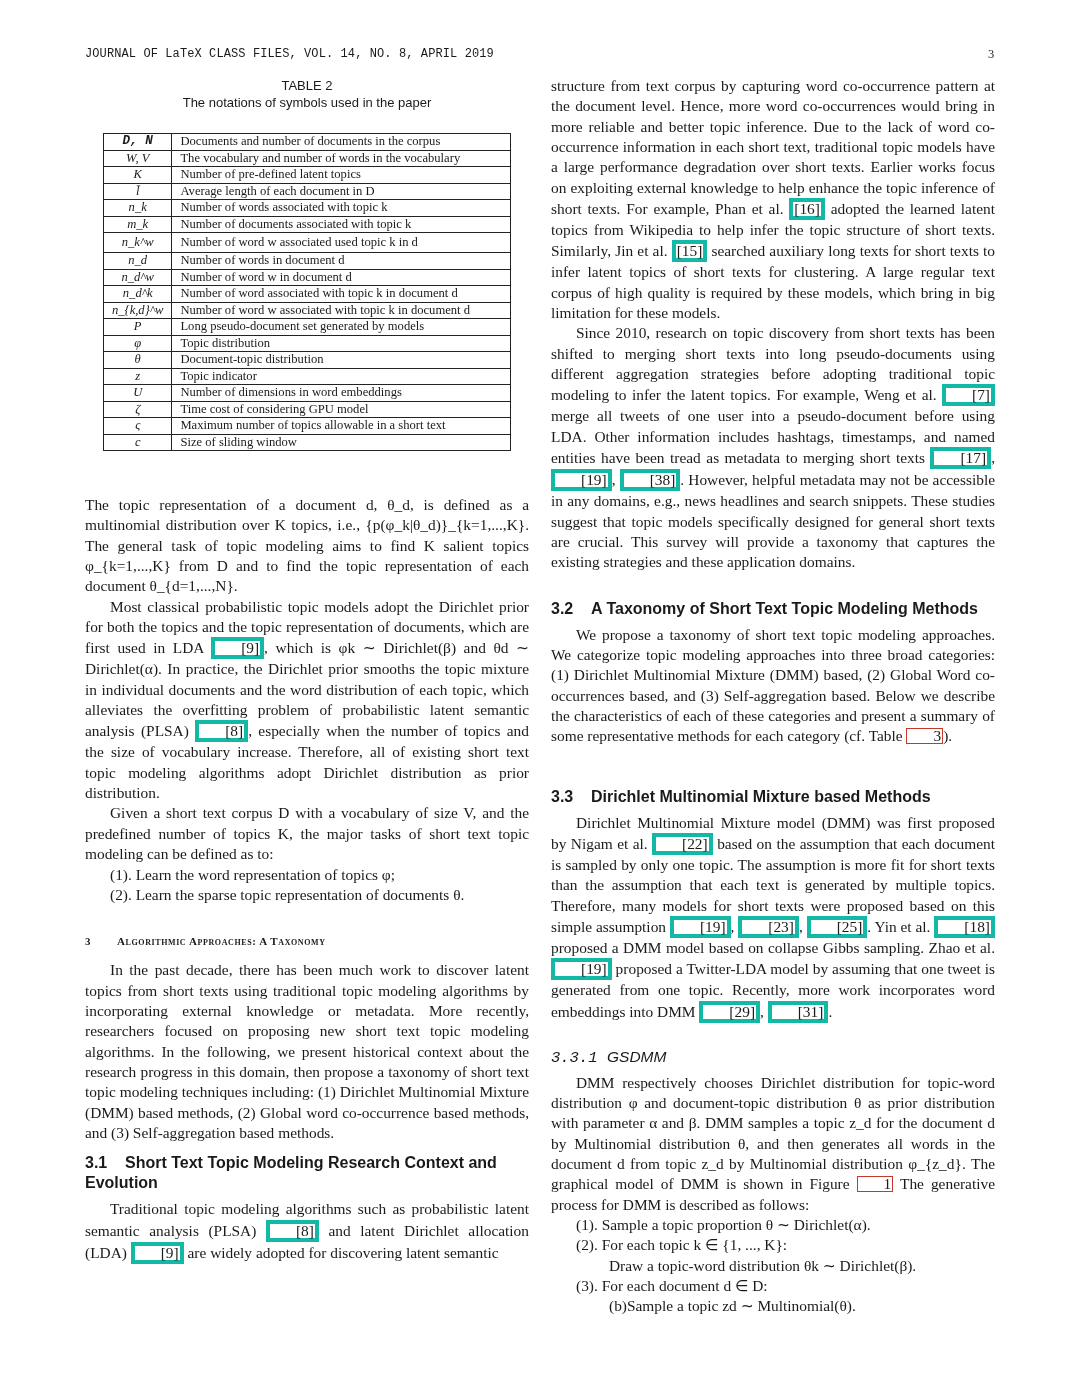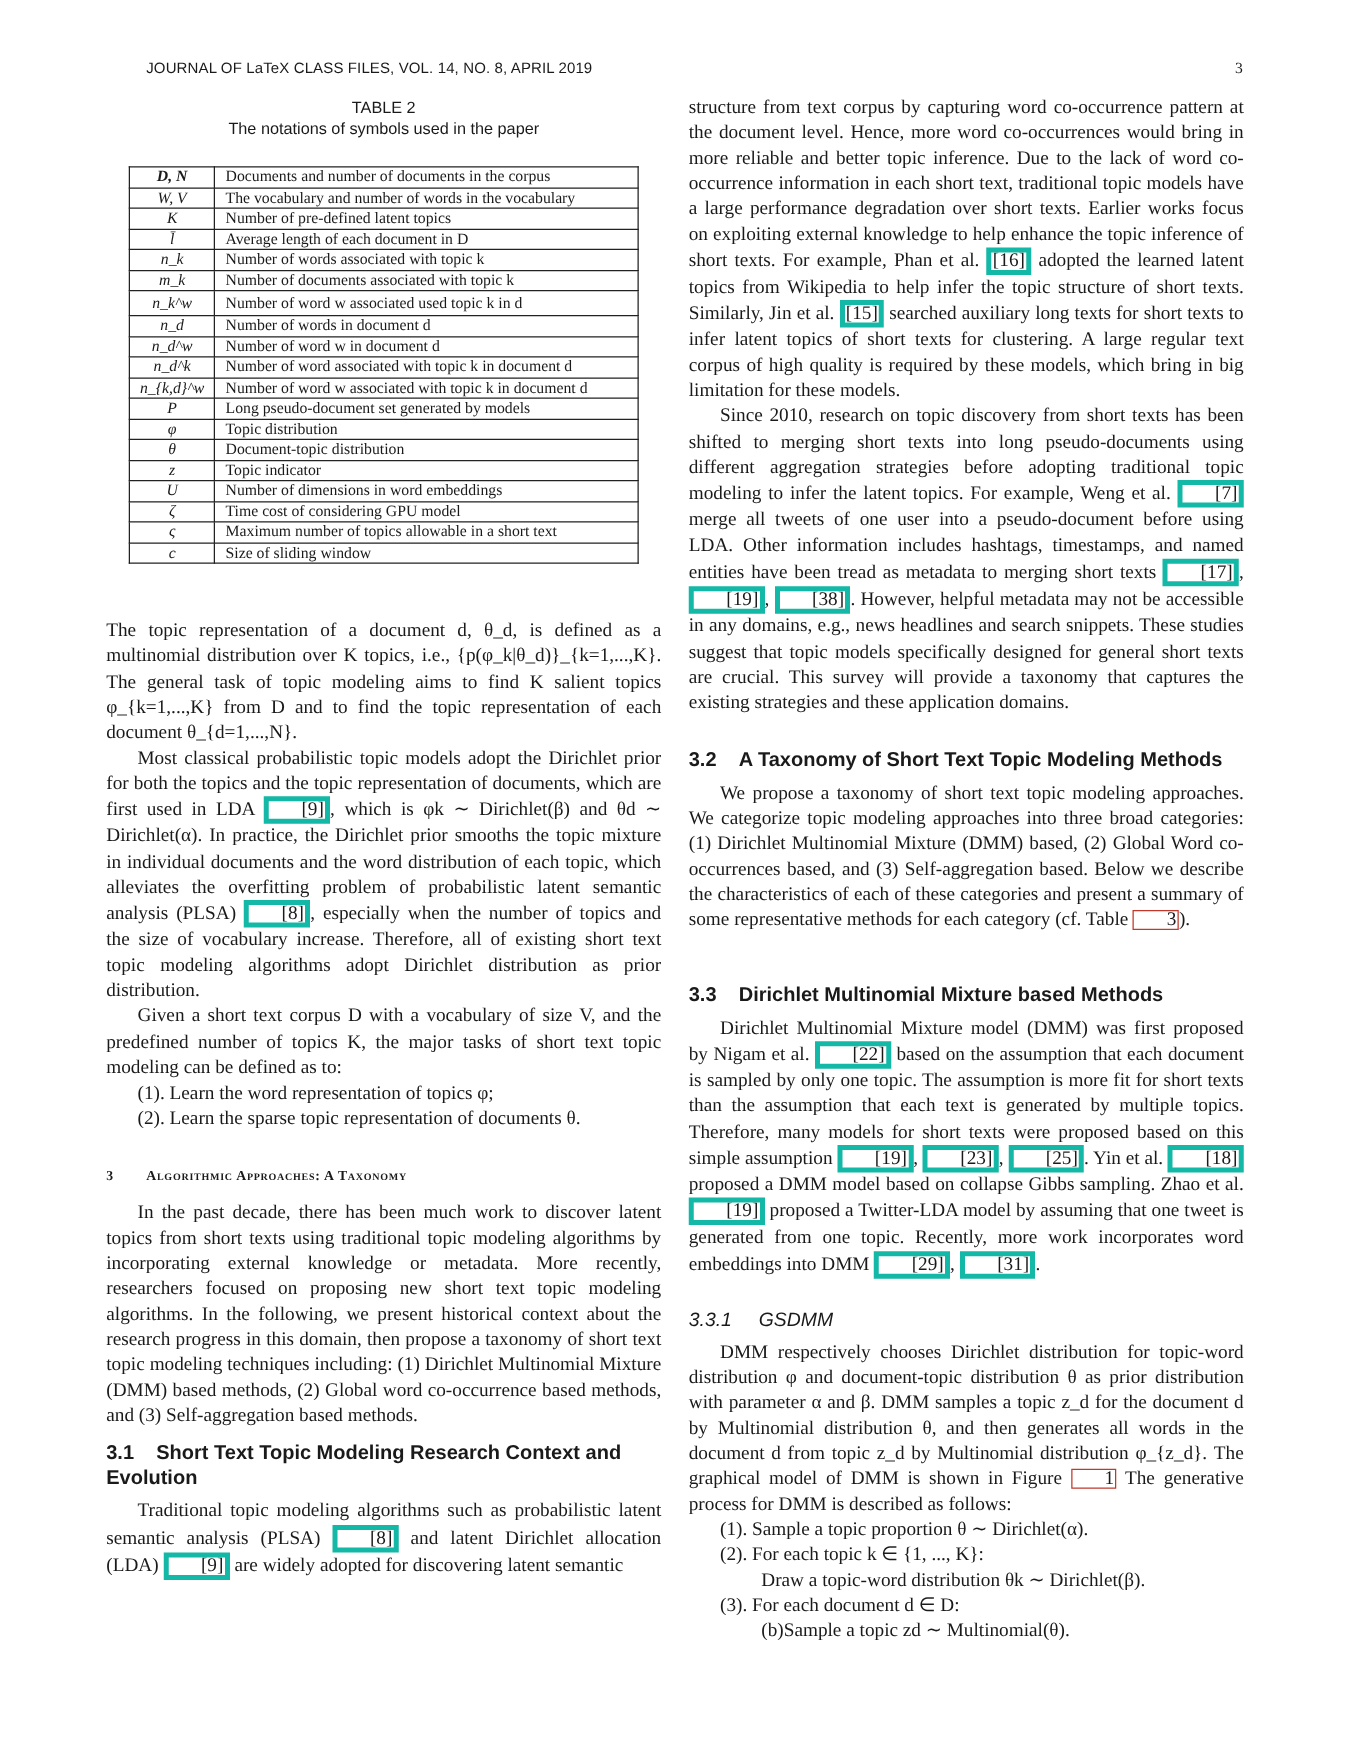--- a/index.html
+++ b/index.html
@@ -1,38 +1,38 @@
 <!DOCTYPE html>
 <html><head>
 <meta charset="utf-8">
 <style>
   html, body { margin: 0; padding: 0; background: #ffffff; }
   body { width: 1080px; height: 1397px; position: relative; overflow: hidden; color: #1a1a1a; }
   .page { position: absolute; left: 0; top: 0; width: 1080px; height: 1397px; }
-  .running-head { position: absolute; top: 47px; left: 85px; font-family: Liberation Sans, sans-serif; font-size: 12px; letter-spacing: 0.1px; margin-left: 32px; }
+  .running-head { position: absolute; top: 47px; left: 85px; font-family: Liberation Mono, monospace; font-size: 12px; letter-spacing: 0.1px; }
   .page-number { position: absolute; top: 47px; left: 988px; font-family: "Liberation Serif", serif; font-size: 12.5px; }
   .col { position: absolute; top: 0; font-family: "Liberation Serif", serif; font-size: 15.4px; line-height: 20.35px; text-align: justify; }
   .col-left { left: 85px; width: 444px; }
   .col-right { left: 551px; width: 444px; }
   p { margin: 0; }
   .indent { text-indent: 25px; }
   .li { padding-left: 25px; text-indent: 0; }
   .li2 { padding-left: 58px; }
   .table-caption { position: absolute; top: 78px; left: 85px; width: 444px; text-align: center; font-family: "Liberation Sans", sans-serif; font-size: 13px; line-height: 16.5px; }
   table.notation { position: absolute; top: 133px; left: 103px; width: 408px; border-collapse: collapse; font-family: "Liberation Serif", serif; font-size: 12.6px; }
   table.notation td { border: 1px solid #222; padding: 0 8px; height: 15.5px; line-height: 15.5px; }
   table.notation td.sym { width: 40px; text-align: center; font-style: italic; }
-  table.notation td.sym.bold { font-weight: bold; }
+  table.notation td.sym.bold { font-weight: bold; font-family: Liberation Mono, monospace; }
   .sec-h { font-family: Liberation Serif, serif; font-weight: bold; font-size: 11px; line-height: 21px; text-align: left; }
   .sec-h .num { display: inline-block; width: 32px; }
   .sc { font-variant: small-caps; letter-spacing: 0.6px; }
   .sub-h { font-family: "Liberation Sans", sans-serif; font-weight: bold; font-size: 16px; line-height: 20px; text-align: left; }
   .sub-h .num { display: inline-block; width: 40px; }
   .subsub-h { font-family: "Liberation Sans", sans-serif; font-style: italic; font-size: 15.5px; line-height: 20px; }
-  .subsub-h .num { display: inline-block; width: 56px; }
+  .subsub-h .num { display: inline-block; width: 56px; font-family: Liberation Mono, monospace; }
   .cite { border: 4px solid #14b8a6; padding: 0 1px; line-height: 14px; display: inline-block; }
   .ref { border: 1px solid #c0392b; padding: 0 1px; line-height: 14px; display: inline-block; }
 </style>
 </head>
 <body>
 
 <div class="page">
 
   <div class="running-head">JOURNAL OF LaTeX CLASS FILES, VOL. 14, NO. 8, APRIL 2019</div>
   <div class="page-number">3</div>

